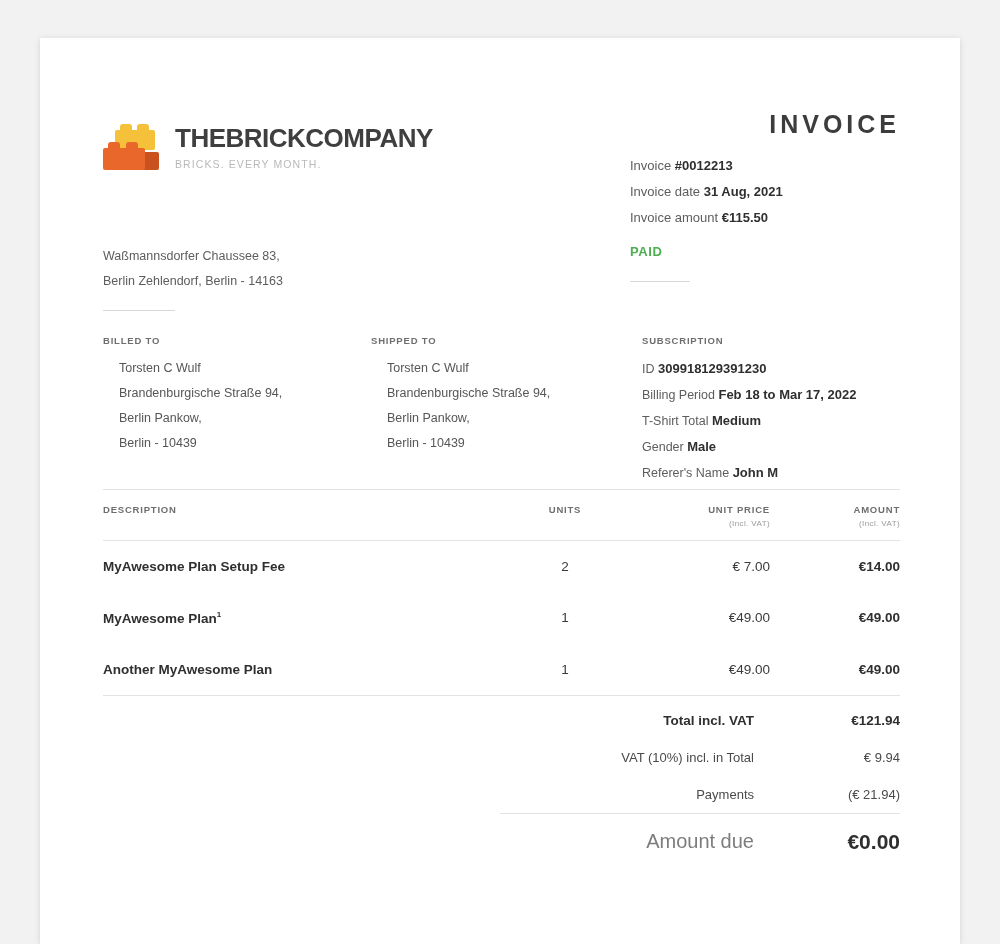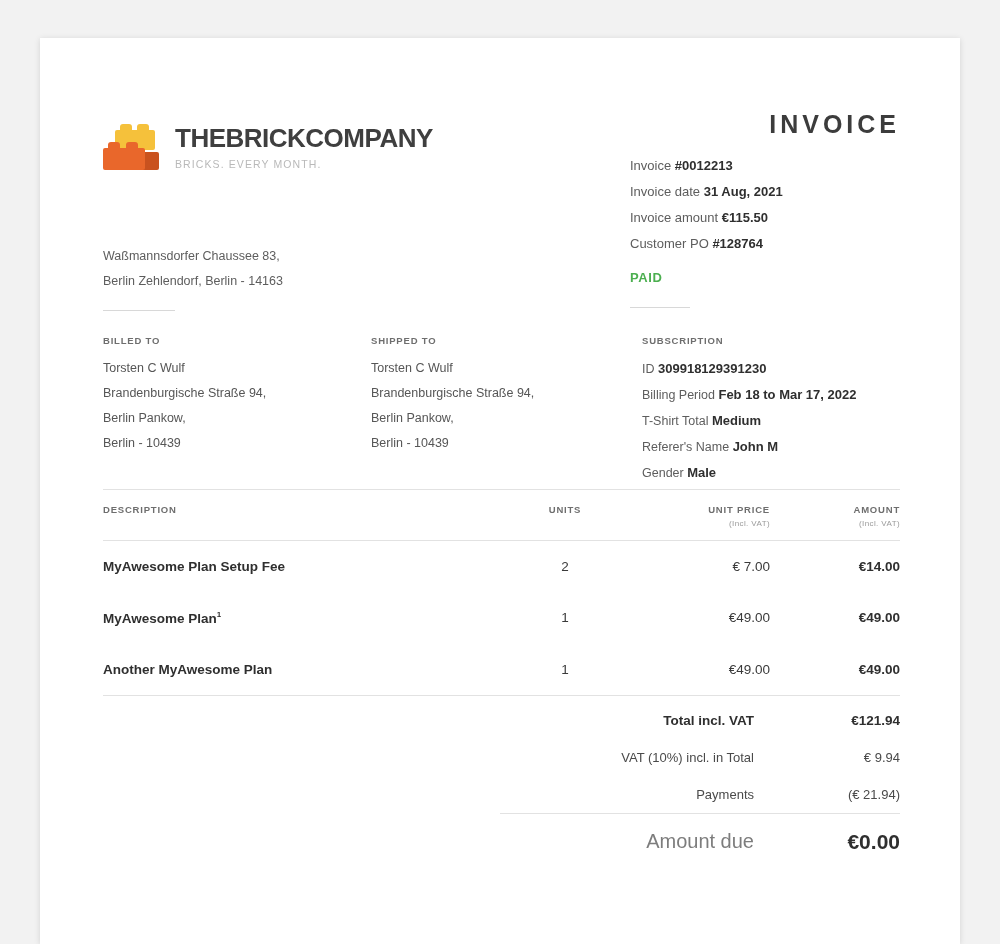--- a/index.html
+++ b/index.html
@@ -87,21 +87,21 @@
   
   .cols { position: relative; margin-top: 24px; height: 140px; }
   .col { position: absolute; top: 0; }
   .col-billed { left: 0; width: 250px; }
   .col-shipped { left: 268px; width: 250px; }
   .col-sub { left: 539px; width: 300px; }
   .col h4 {
     margin: 0 0 10px 0; font-size: 9.5px; letter-spacing: .8px;
     color: #6e6e6e; font-weight: bold;
   }
-  .addr { font-size: 12.5px; color: #565656; line-height: 2.0; }
+  .addr { font-size: 12.5px; color: #565656; line-height: 2.0; margin-left: 16px; }
   .sub-line { font-size: 12.5px; color: #5d5d5d; line-height: 2.0; }
   .sub-line b { color: #2f2f2f; font-size: 13px; }
 
   
   .table { margin-top: 14px; width: 100%; border-collapse: collapse; }
   .table thead th {
     border-top: 1px solid #e2e2e2;
     border-bottom: 1px solid #e2e2e2;
     padding: 14px 0 12px 0;
     font-size: 9.5px; letter-spacing: .8px; color: #6e6e6e; font-weight: bold;
@@ -169,24 +169,20 @@
         <b>#0012213</b>
       </div>
       <div>
         <span>Invoice date</span>
         <b>31 Aug, 2021</b>
       </div>
       <div>
         <span>Invoice amount</span>
         <b>€115.50</b>
       </div>
-      <div>
-        <span>Customer PO</span>
-        <b>#128764</b>
-      </div>
       <span class="paid">PAID</span>
       <div class="meta-rule"></div>
     </div>
 
     <div class="cols">
 
       <div class="col col-billed">
         <h4>BILLED TO</h4>
         <div class="addr">
           <div>Torsten C Wulf</div>
@@ -214,26 +210,26 @@
         </div>
         <div class="sub-line">
           <span>Billing Period</span>
           <b>Feb 18 to Mar 17, 2022</b>
         </div>
         <div class="sub-line">
           <span>T-Shirt Total</span>
           <b>Medium</b>
         </div>
         <div class="sub-line">
+          <span>Gender</span>
+          <b>Male</b>
+        </div>
+        <div class="sub-line">
           <span>Referer's Name</span>
           <b>John M</b>
-        </div>
-        <div class="sub-line">
-          <span>Gender</span>
-          <b>Male</b>
         </div>
       </div>
     </div>
 
     <table class="table">
       <thead>
         <tr>
           <th class="th-desc">DESCRIPTION</th>
           <th class="th-units">UNITS</th>
           <th class="th-price">

